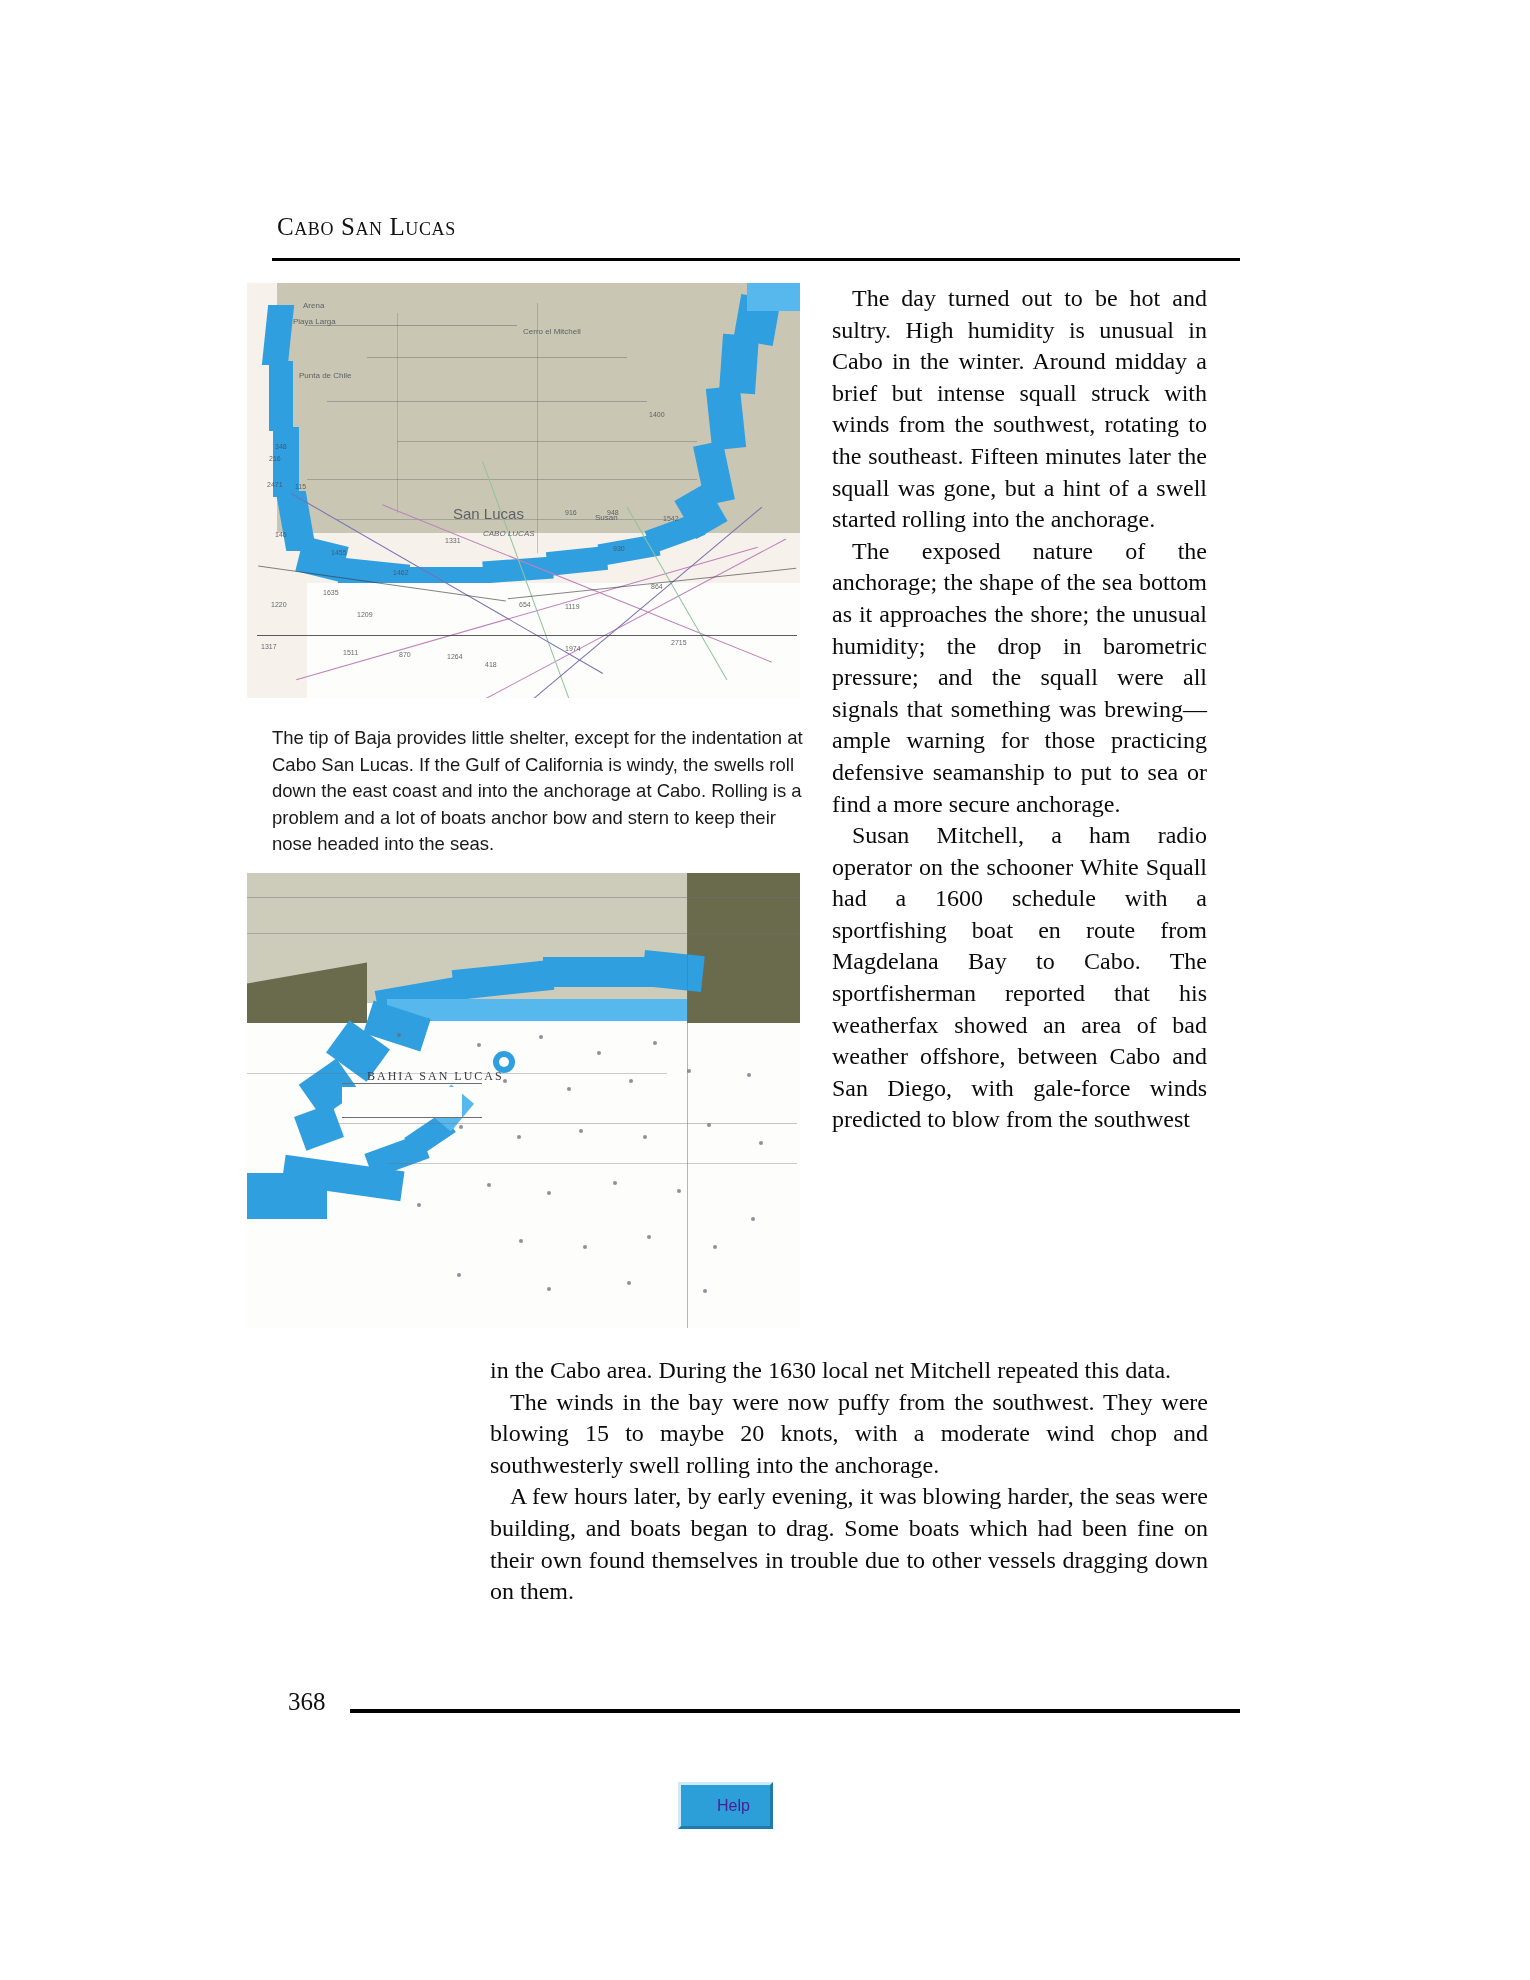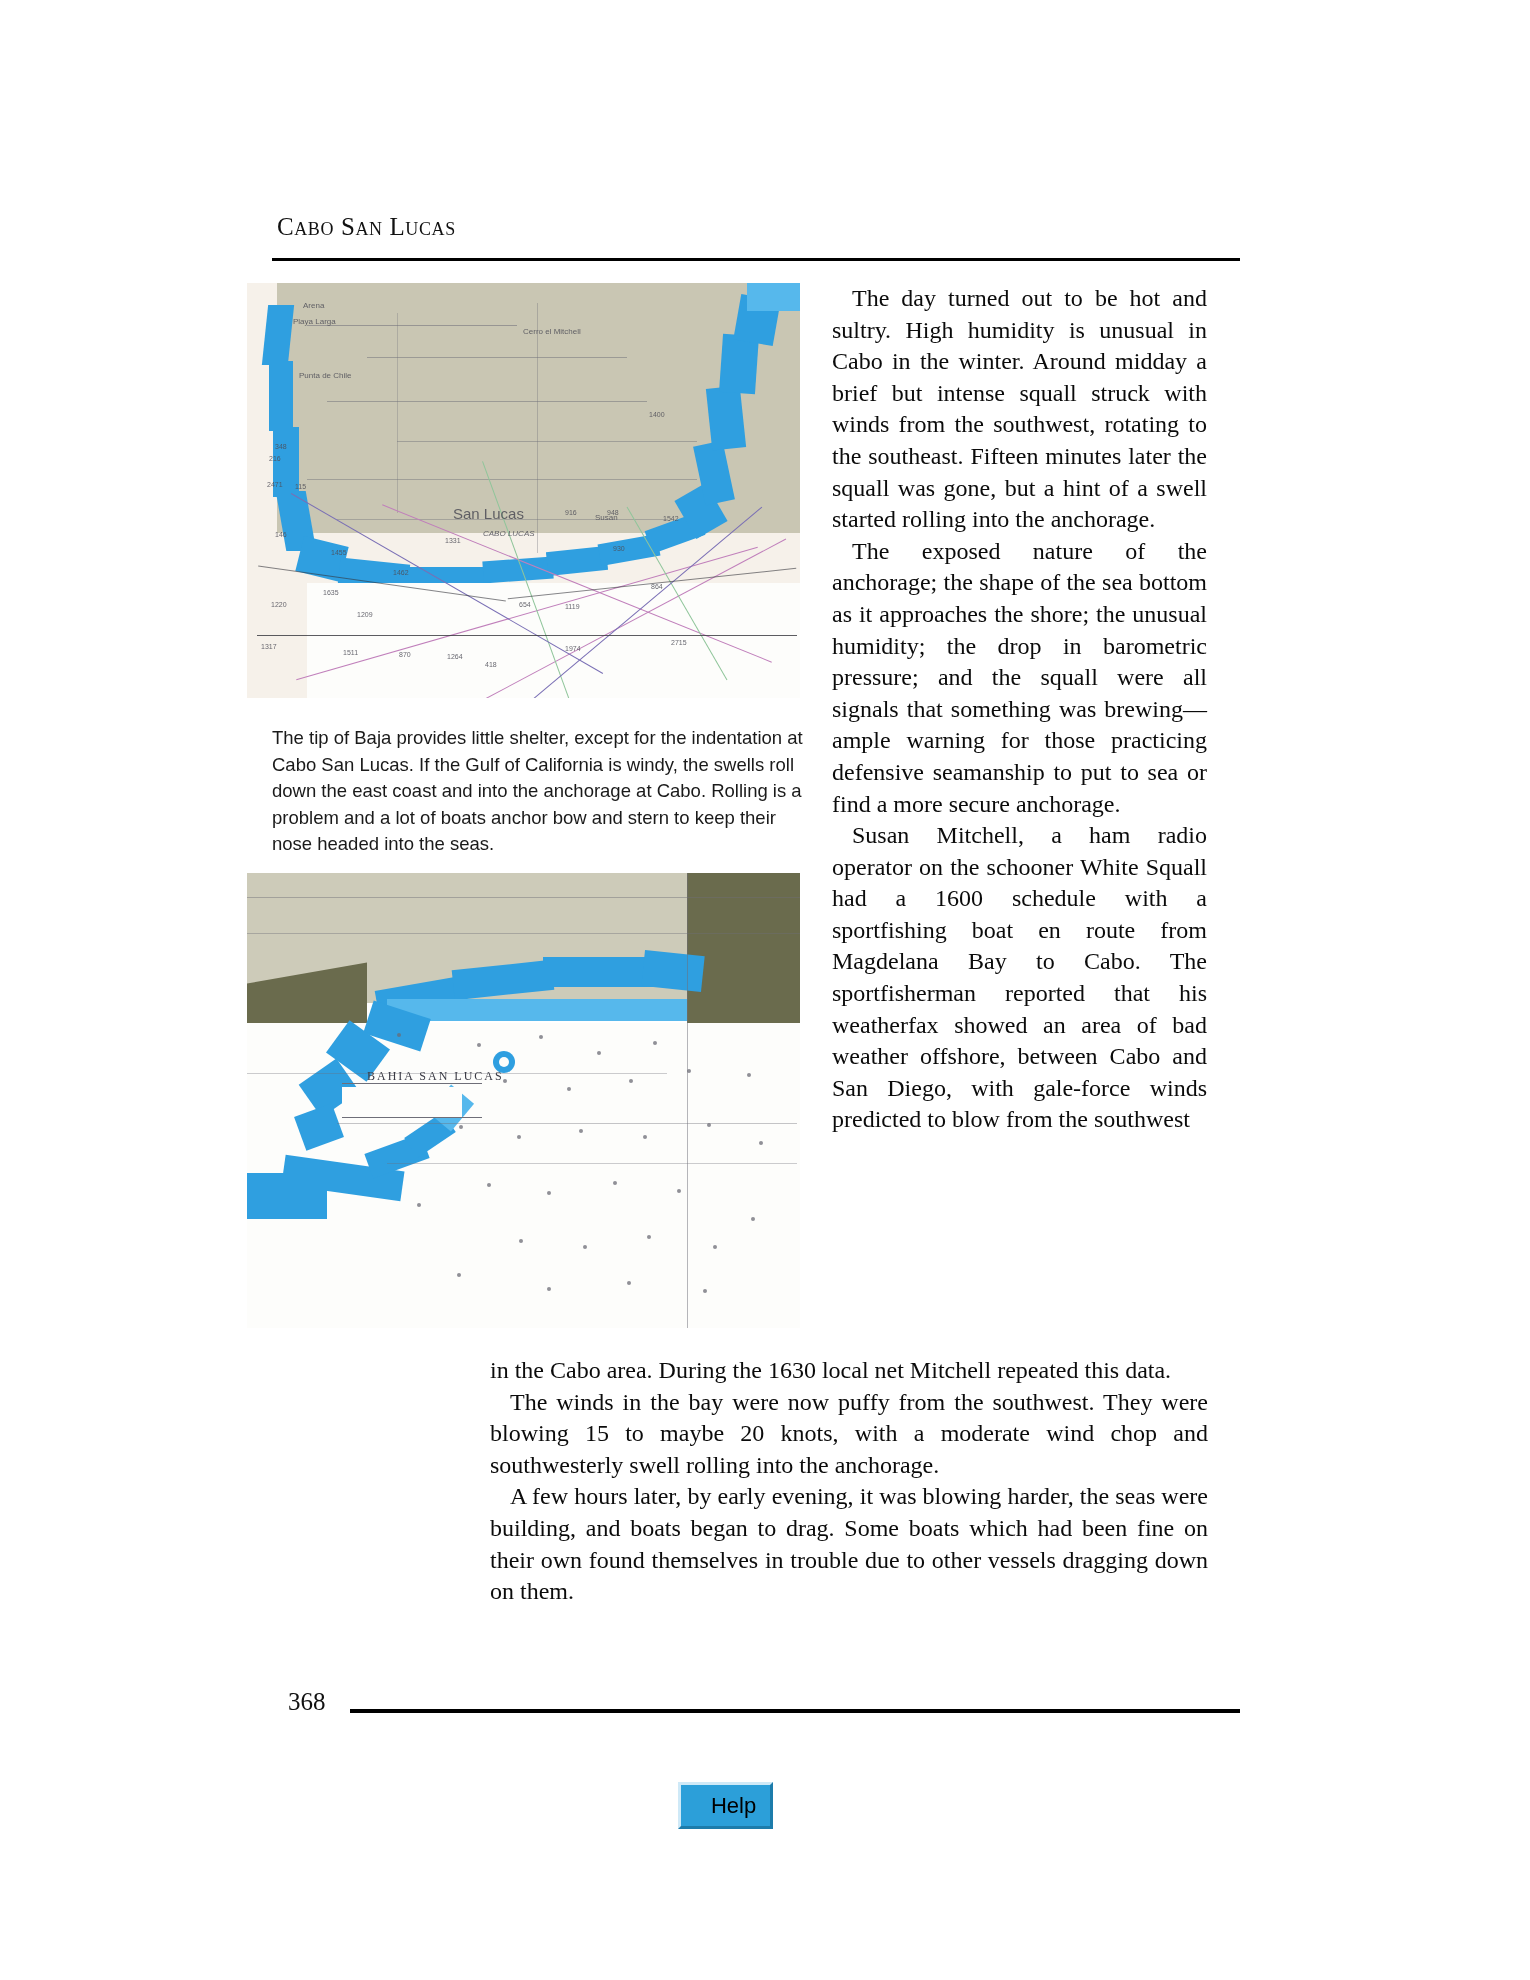--- a/index.html
+++ b/index.html
@@ -169,23 +169,23 @@
     position: absolute;
     left: 678px;
     top: 1782px;
     width: 95px;
     height: 47px;
     background: #2c9fd9;
     border-top: 3px solid #cfe9f7;
     border-left: 3px solid #cfe9f7;
     border-right: 3px solid #1d7cab;
     border-bottom: 3px solid #1d7cab;
-    color: #000000;
+    color: #4c1d95;
     font-family: "Liberation Sans", "DejaVu Sans", sans-serif;
-    font-size: 22px;
+    font-size: 16px;
     display: flex;
     align-items: center;
     justify-content: center;
     cursor: pointer;
     box-sizing: border-box;
     padding-left: 16px;
   }
 </style>
 </head>
 <body>

